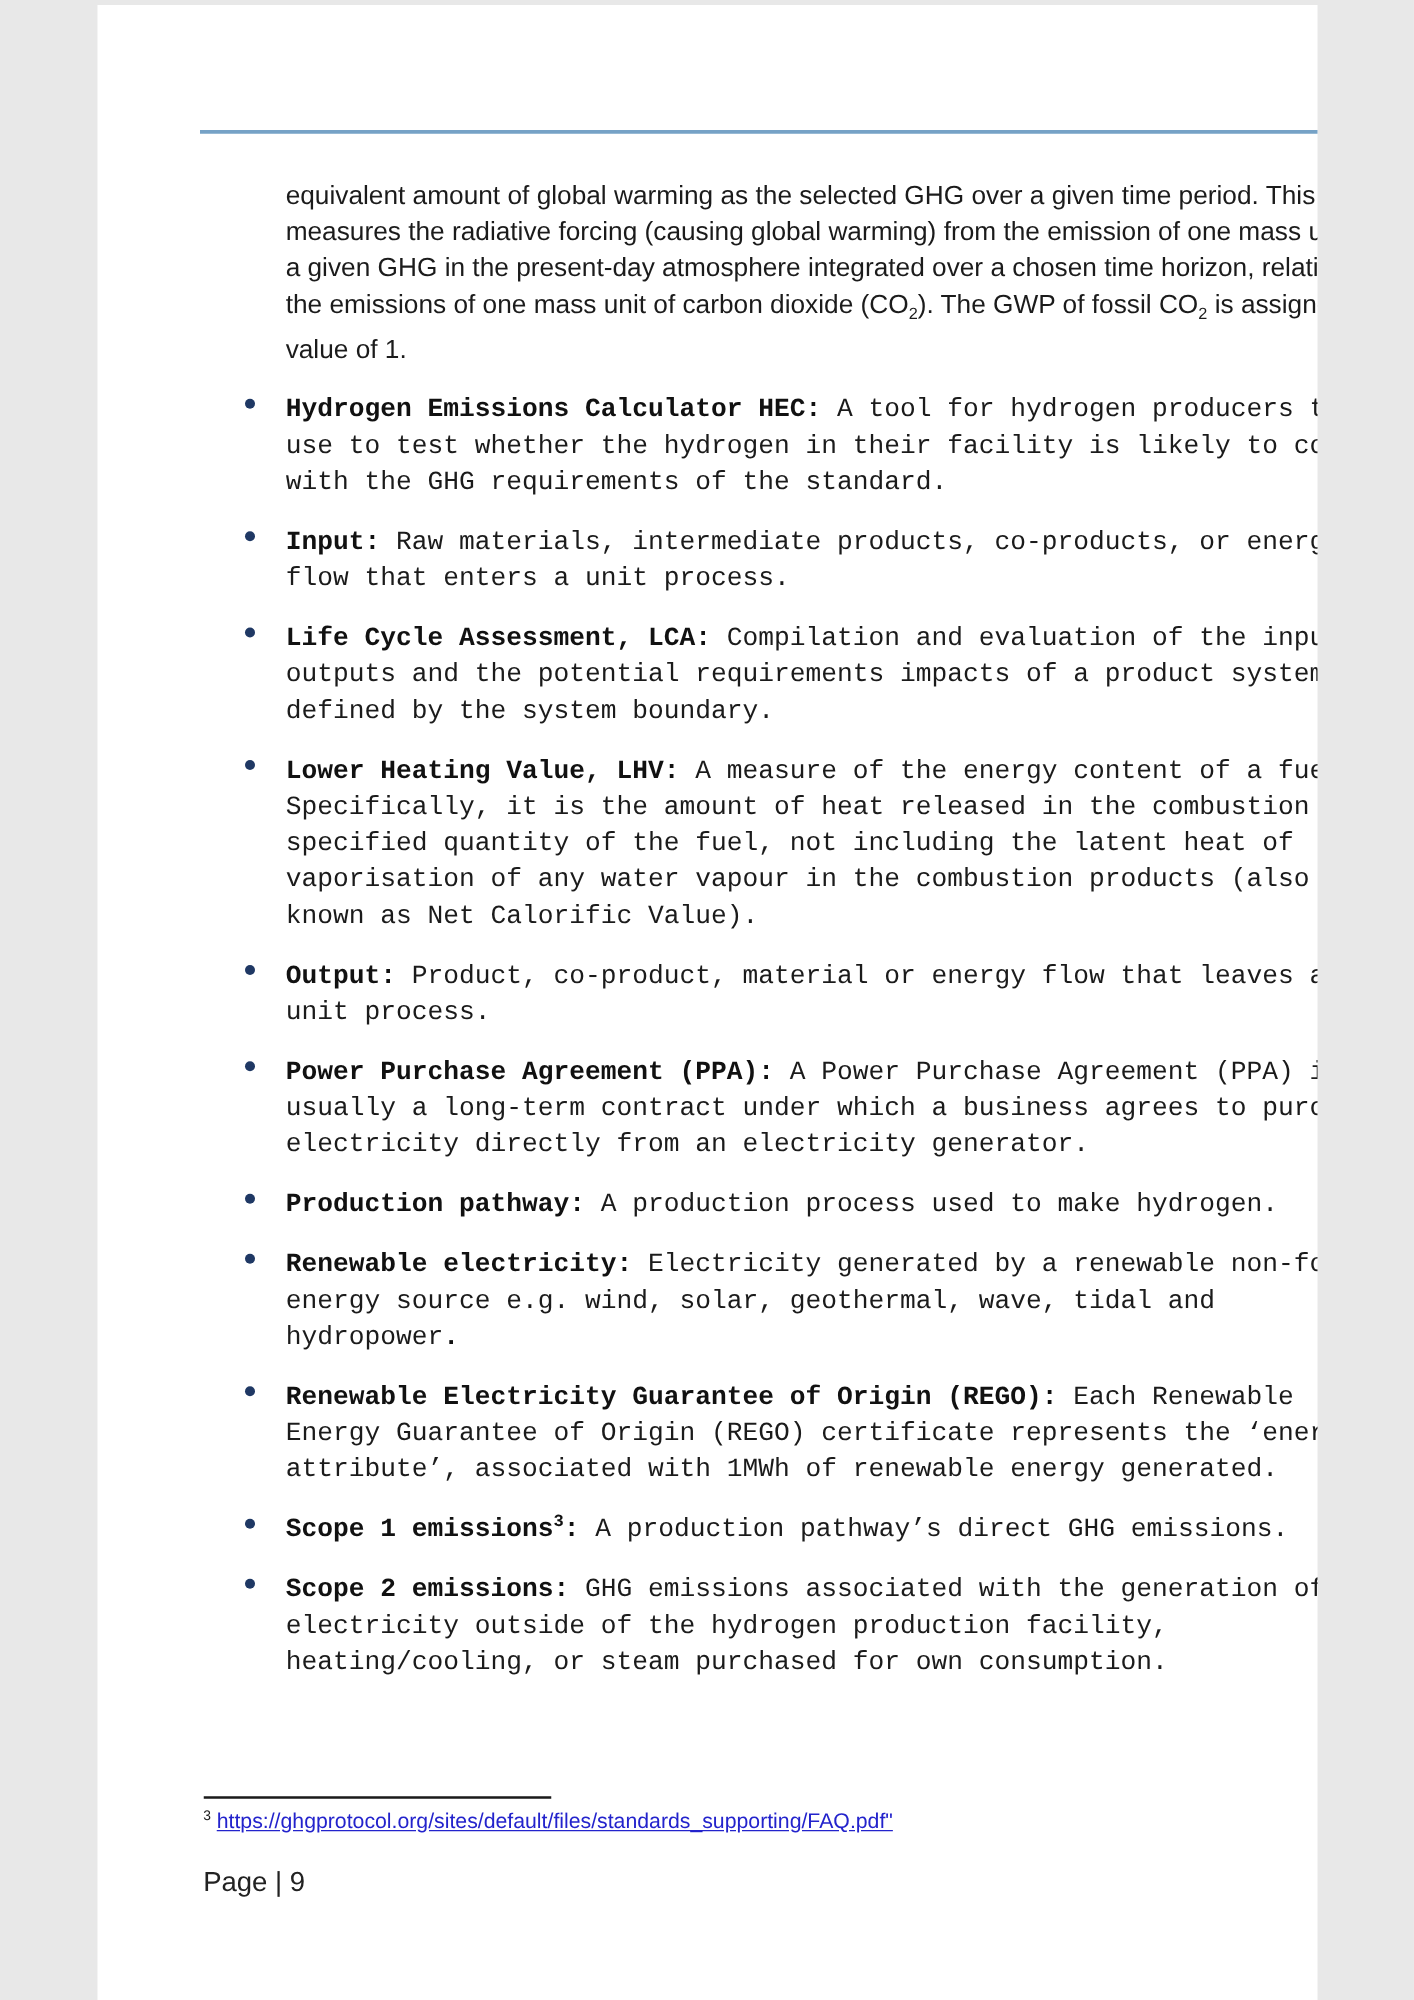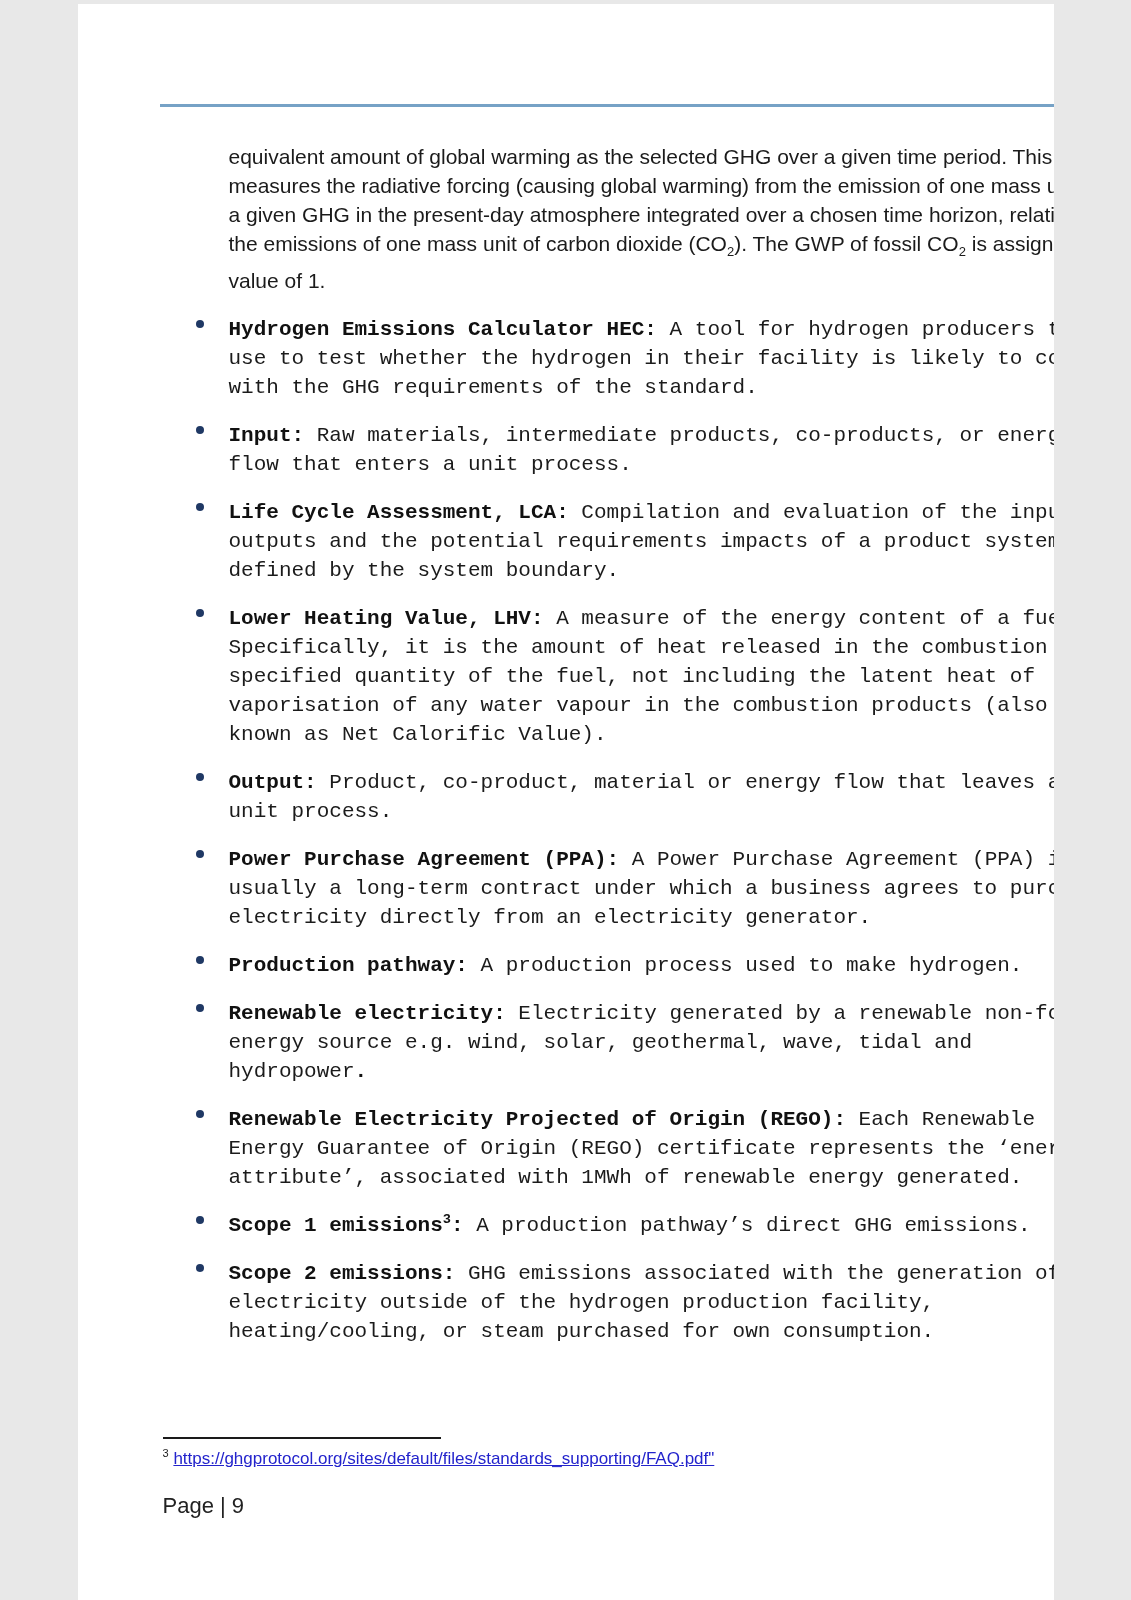--- a/index.html
+++ b/index.html
@@ -76,21 +76,21 @@
 
       <li><span class="term">Output:</span><sup class="term"></sup><span class="term"></span><span> Product, co-product, material or energy flow that leaves a unit process.</span><span class="term"></span></li>
 
       <li><span class="term">Power Purchase Agreement (PPA):</span><sup class="term"></sup><span class="term"></span><span> A Power Purchase Agreement (PPA) is usually a long-term contract under which a business agrees to purchase electricity directly from an electricity generator.</span><span class="term"></span></li>
 
       <li><span class="term">Production pathway:</span><sup class="term"></sup><span class="term"></span><span> A production process used to make hydrogen.</span><span class="term"></span></li>
 
 
       <li><span class="term">Renewable electricity:</span><sup class="term"></sup><span class="term"></span><span> Electricity generated by a renewable non-fossil energy source e.g. wind, solar, geothermal, wave, tidal and hydropower</span><span class="term">.</span></li>
 
-      <li><span class="term">Renewable Electricity Projected of Origin (REGO):</span><sup class="term"></sup><span class="term"></span><span> Each Renewable Energy Guarantee of Origin (REGO) certificate represents the ‘energy attribute’, associated with 1MWh of renewable energy generated.</span><span class="term"></span></li>
+      <li><span class="term">Renewable Electricity Guarantee of Origin (REGO):</span><sup class="term"></sup><span class="term"></span><span> Each Renewable Energy Guarantee of Origin (REGO) certificate represents the ‘energy attribute’, associated with 1MWh of renewable energy generated.</span><span class="term"></span></li>
 
 
       <li><span class="term">Scope 1 emissions</span><sup class="term">3</sup><span class="term">:</span><span> A production pathway’s direct GHG emissions.</span><span class="term"></span></li>
 
       <li><span class="term">Scope 2 emissions:</span><sup class="term"></sup><span class="term"></span><span> GHG emissions associated with the generation of electricity outside of the hydrogen production facility, heating/cooling, or steam purchased for own consumption.</span><span class="term"></span></li>
     </ul>
 
   </div>
 
   <div class="footnote-sep"></div>

